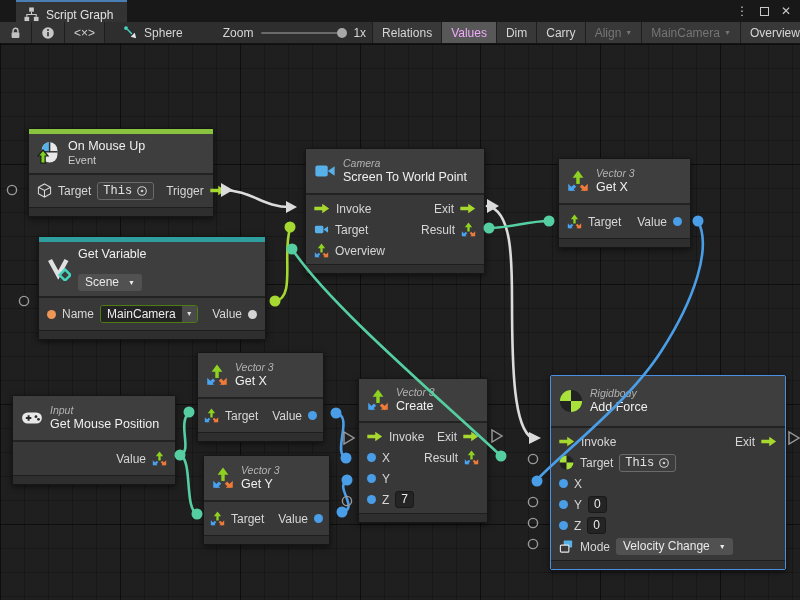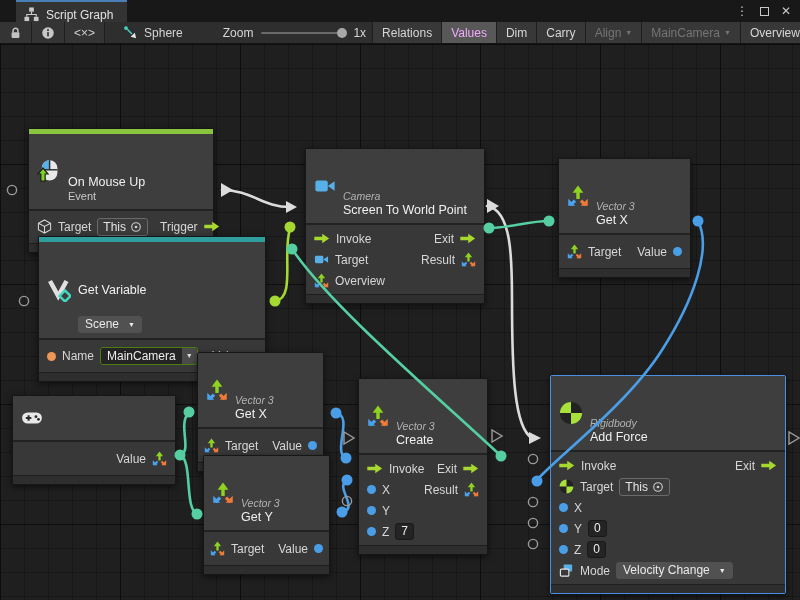--- a/index.html
+++ b/index.html
@@ -42,39 +42,39 @@
     background-size:120px 120px,120px 120px,24px 24px,24px 24px; }
 
   
   .node { position:absolute; background:#393939; border:1px solid #161616; border-radius:2px;
     box-shadow:0 2px 6px rgba(0,0,0,.55); color:#d4d4d4; font-size:12px; z-index:2; }
   .node.selected { border:1px solid #4a90e2; }
   .accent { height:5px; }
   .nhead { background:#3e3e3e; display:flex; align-items:center; gap:7px; padding:5px 8px; }
   .hicon { width:24px; height:24px; flex:none; }
   .hicon.sm { width:22px; height:22px; }
-  .htxt { display:flex; flex-direction:column; line-height:1.22; white-space:nowrap;margin-top:36px; }
+  .htxt { display:flex; flex-direction:column; line-height:1.22; white-space:nowrap; }
   .hcat { font-size:10.5px; color:#b2b2b2;font-style:italic; }
   .htitle { font-size:12.5px; color:#f0f0f0; }
   .hsub { font-size:11px; color:#c9c9c9; }
   .nbody { background:#383838; border-top:2px solid #222222; padding:3px 0; }
   .nbody.pad6 { padding-top:6px; padding-bottom:6px; }
   .nfoot { height:9px; background:#2e2e2e; border-top:1px solid #1e1e1e; }
   .row { display:flex; align-items:center; height:21px; padding:0 8px; gap:6px; white-space:nowrap; }
   .row.tall { height:26px; }
   .spacer { flex:1; }
   .dot { width:9px; height:9px; border-radius:50%; flex:none; }
   .dot.blue { background:#4a9ee8; } .dot.orange { background:#ef9757; } .dot.gray { background:#d4d4d4; }
   .mini { width:15px; height:15px; flex:none; }
   .flowico { width:16px; height:11px; flex:none; }
   .plabel { color:#d6d6d6; }
   .vfield { background:#242424; border:1px solid #191919; border-radius:3px; padding:0 5px;
     line-height:15px; font-size:12px; color:#ececec; }
   .chip { display:inline-flex; align-items:center; gap:4px; border:1px solid #6a6a6a; border-radius:3px;
-    background:#3c3c3c; padding:0 5px; line-height:16px; color:#e4e4e4; }
+    background:#3c3c3c; padding:0 5px; line-height:16px; color:#e4e4e4;font-family:Liberation Mono, monospace; }
   .chip .tgt { width:12px; height:12px; }
   .ddchip { display:inline-flex; align-items:center; gap:5px; background:#515151; border-radius:3px;
     padding:0 7px; line-height:17px; color:#eaeaea; }
   .selfield { display:inline-flex; align-items:flex-start; border:1px solid #4d7c0f; border-radius:3px;
     overflow:hidden; line-height:16px; }
   .selfield .val { background:#242424; padding:0 6px; color:#ececec; }
   .selfield .arr { background:#4a4a4a; width:15px; display:flex; align-items:center; justify-content:center;
     font-size:7px; color:#dcdcdc; }
 
   
@@ -276,21 +276,21 @@
     </div>
     <div class="nfoot"></div>
   </div>
 
   <div class="node" style="left:38px;top:236px;width:228px">
     <div class="accent" style="background:#2e9e9e"></div>
     <div class="nhead">
       <svg class="hicon">
           <use href="#sym-variable"></use>
         </svg>
-      <div class="htxt" style="gap:18px">
+      <div class="htxt" style="gap:12px">
         <span class="htitle">Get Variable</span>
         <span class="ddchip" style="align-self:flex-start">
           <span>Scene</span>
           <span class="dd-arrow">▼</span>
         </span>
       </div>
     </div>
     <div class="nbody">
       <div class="row tall">
         <span class="dot orange"></span>
@@ -372,20 +372,24 @@
       </div>
     </div>
     <div class="nfoot"></div>
   </div>
 
   <div class="node" style="left:12px;top:395px;width:164px">
     <div class="nhead" style="min-height:44px">
       <svg class="hicon sm">
           <use href="#sym-gamepad"></use>
         </svg>
+      <div class="htxt">
+        <span class="hcat">Input</span>
+        <span class="htitle">Get Mouse Position</span>
+      </div>
     </div>
     <div class="nbody pad6">
       <div class="row">
         <span class="spacer"></span>
         <span class="plabel">Value</span>
         <svg class="mini">
             <use href="#sym-vec3"></use>
           </svg>
       </div>
     </div>

